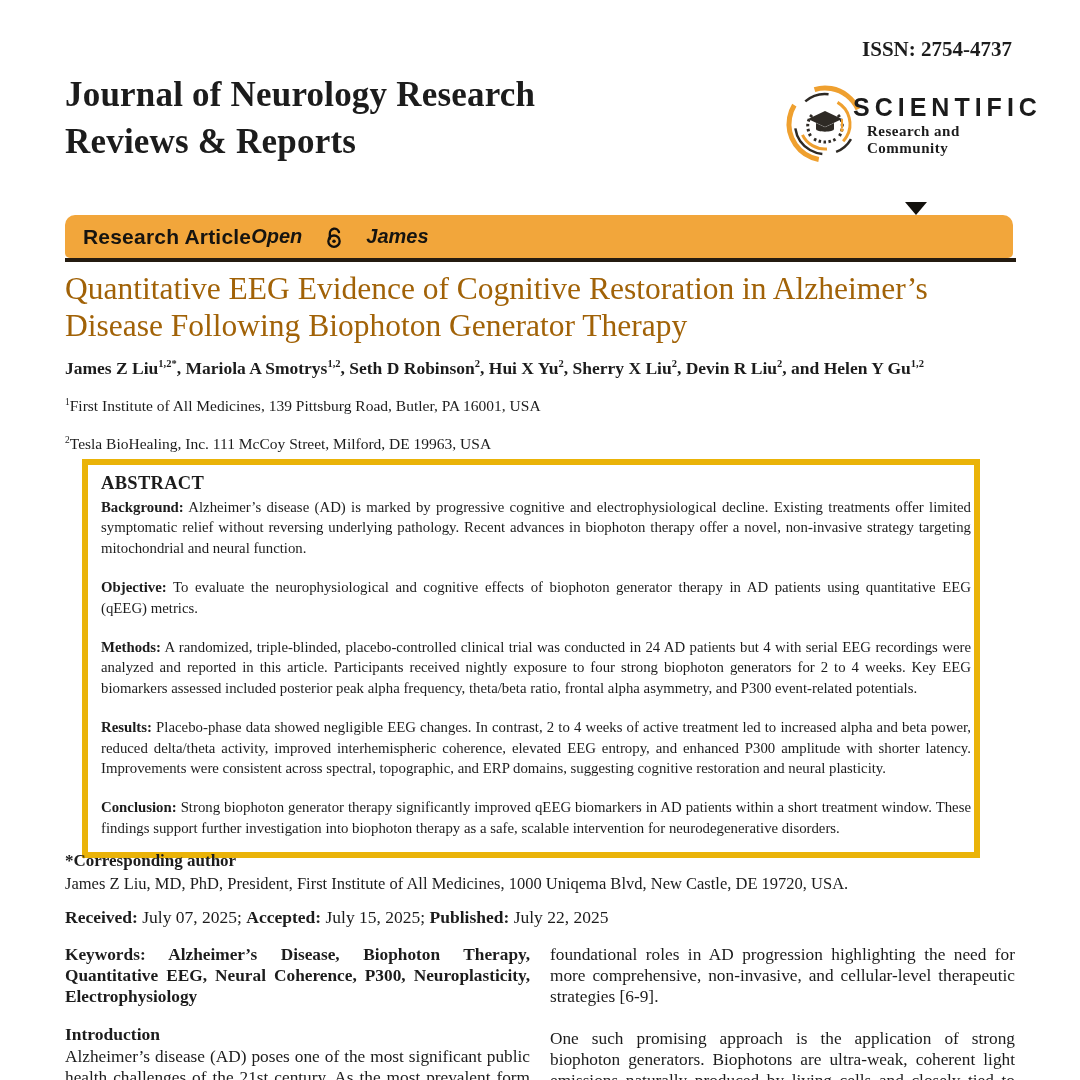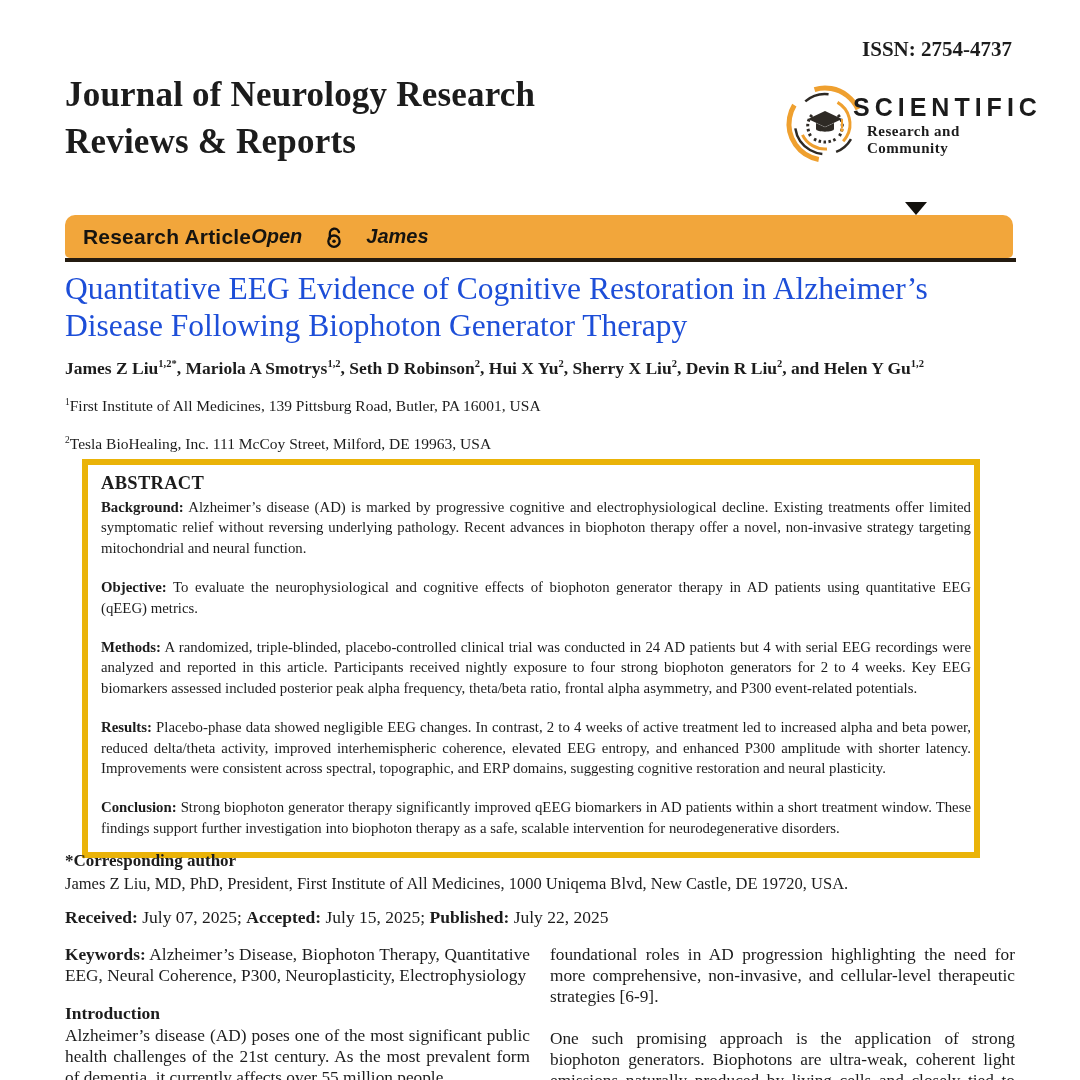--- a/index.html
+++ b/index.html
@@ -63,21 +63,21 @@
     border-right:11px solid transparent;
     border-top:13px solid #12100d;
   }
   .rule{
     position:absolute;top:258px;left:65px;width:951px;height:4px;
     background:var(--rule-dark);
   }
   
   .article-title{
     position:absolute;top:271px;left:65px;width:960px;
-    font-size:31.5px;line-height:1.17;font-weight:normal;color:#1d4ed8;
+    font-size:31.5px;line-height:1.17;font-weight:normal;color:#a16207;
   }
   .authors{
     position:absolute;top:358px;left:65px;width:950px;
     font-size:17.5px;font-weight:bold;
   }
   .authors sup{font-size:10.5px;}
   .affiliations{position:absolute;top:397px;left:65px;width:950px;}
   .affiliations p{font-size:15.5px;margin-bottom:20px;}
   .affiliations sup{font-size:9.5px;}
   
@@ -96,21 +96,21 @@
   .cor-heading{position:absolute;top:851px;left:65px;font-size:17px;font-weight:bold;}
   .cor-text{position:absolute;top:874px;left:65px;width:950px;font-size:16.5px;}
   .dates{position:absolute;top:907px;left:65px;width:950px;font-size:17.5px;}
   
   .columns{
     position:absolute;top:944px;left:65px;width:950px;
     display:flex;gap:20px;
   }
   .col{flex:1 1 0;font-size:17.3px;line-height:1.22;text-align:justify;}
   .col p{margin-bottom:21px;}
-  .col .keywords{margin-bottom:17px;}
+  .col .keywords{margin-bottom:17px;font-weight:bold;}
   .section-heading{font-weight:bold;font-size:17.5px;margin-bottom:0;}
   sup{line-height:0;}
 </style>
 </head>
 <body>
 
 <div class="page">
 
   <div class="issn">ISSN: 2754-4737</div>
 

